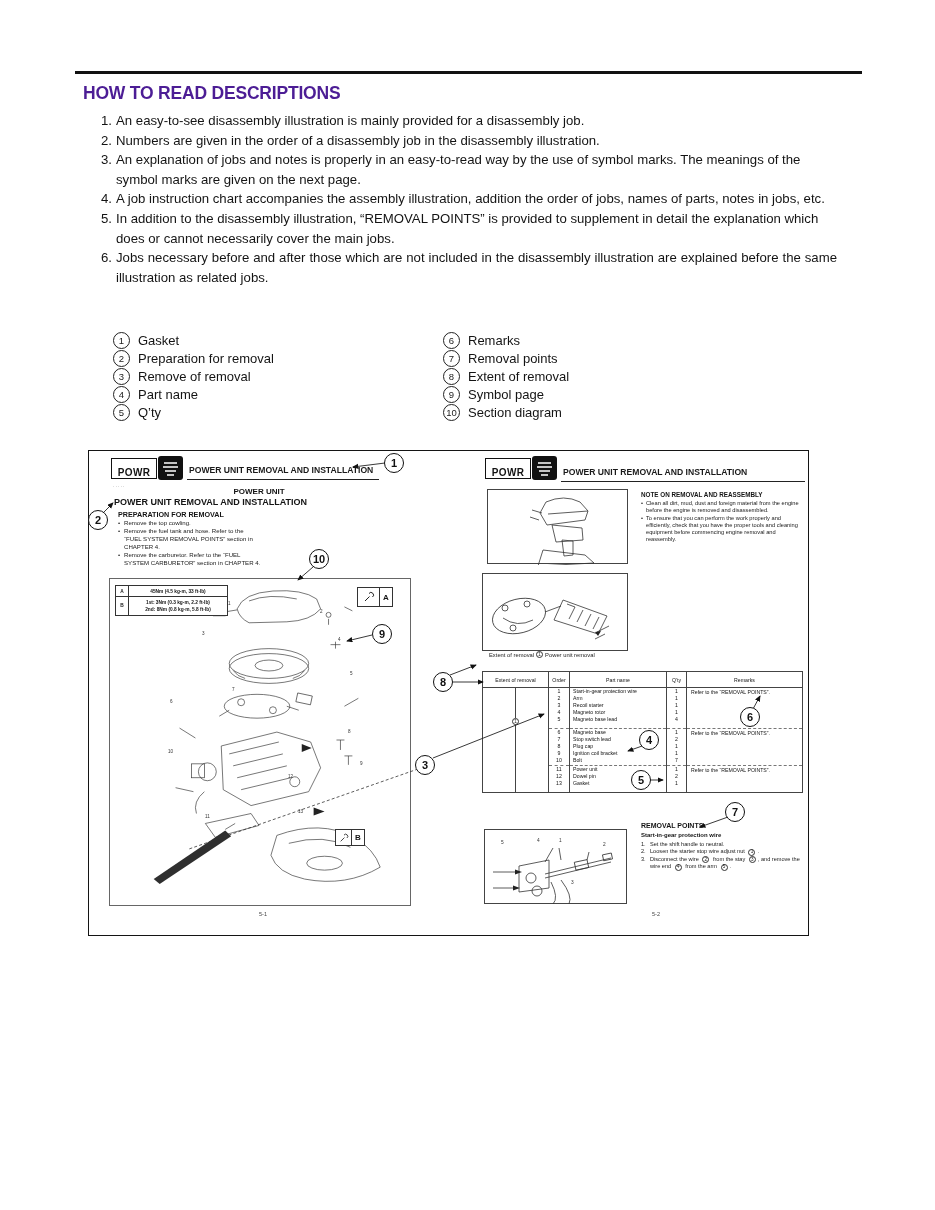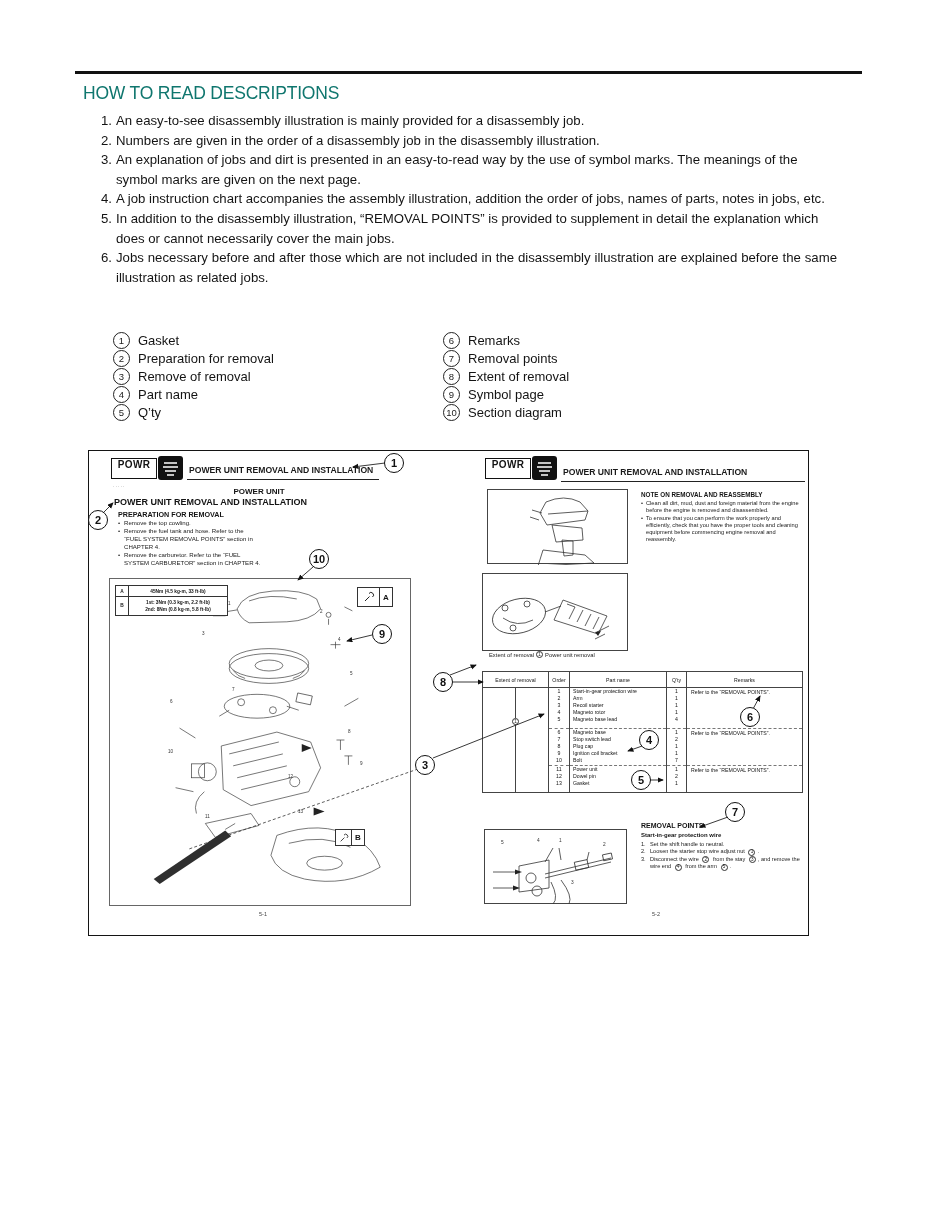--- a/index.html
+++ b/index.html
@@ -1,34 +1,34 @@
 <!DOCTYPE html>
 <html><head>
 <meta charset="utf-8">
 <style>
   html,body{margin:0;padding:0;background:#fff;}
   .sheet{position:relative;width:935px;height:1210px;background:#fff;overflow:hidden;
          font-family:"Liberation Sans",sans-serif;color:#141414;}
   .top-rule{position:absolute;left:75px;top:71px;width:787px;height:2.5px;background:#111;}
-  .doc-title{position:absolute;left:83px;top:83px;font-size:17.5px;font-weight:400;letter-spacing:-0.2px;color:#0f766e;}
+  .doc-title{position:absolute;left:83px;top:83px;font-size:17.5px;font-weight:700;letter-spacing:-0.2px;color:#4c1d95;}
   .instructions{position:absolute;left:92px;top:111px;width:745px;font-size:13.2px;line-height:19.6px;}
   .inst{display:flex;}
   .inst-num{width:20px;flex:0 0 20px;text-align:right;padding-right:4px;}
   .inst-text{flex:1;}
   .inst:nth-child(6) .inst-text{text-align:justify;}
   .legend{position:absolute;left:113px;top:331px;width:620px;display:flex;}
   .legend-col{width:330px;}
   .legend-col-right{width:290px;}
   .legend-row{display:flex;align-items:center;height:18.2px;font-size:13px;}
   .cnum{display:inline-flex;align-items:center;justify-content:center;width:15px;height:15px;border:1.3px solid #222;
         border-radius:50%;font-size:9.5px;margin-right:8px;flex:0 0 15px;color:#222;}
   
   .figure{position:absolute;left:88px;top:450px;width:719px;height:484px;border:1.6px solid #141414;background:#fff;}
   .figure *{box-sizing:border-box;}
-  .hdr-tab{position:absolute;border:1.6px solid #111;display:flex;align-items:flex-start;justify-content:center;
+  .hdr-tab{position:absolute;border:1.6px solid #111;display:flex;align-items:flex-end;justify-content:center;
            font-weight:700;font-size:10px;letter-spacing:.4px;width:46px;height:21px;background:#fff;}
   .hdr-icon{position:absolute;width:25px;height:24px;}
   .hdr-title{position:absolute;font-size:8.6px;font-weight:700;white-space:nowrap;color:#1a1a1a;}
   .hdr-rule{position:absolute;height:1.4px;background:#222;}
   .tiny-code{position:absolute;left:24px;top:33px;font-size:4.5px;color:#777;letter-spacing:1px;}
   .lp-section{position:absolute;left:70px;top:36px;width:200px;text-align:center;font-size:8px;font-weight:700;}
   .lp-sub{position:absolute;left:25px;top:46px;font-size:9px;font-weight:700;}
   .lp-prep{position:absolute;left:29px;top:58.5px;font-size:7.2px;font-weight:700;}
   .lp-bullets{position:absolute;left:29px;top:68px;width:143px;font-size:6.1px;line-height:1.32;color:#222;}
   .bullet-row{display:flex;}
@@ -91,21 +91,21 @@
       <div class="inst">
         <span class="inst-num">1.</span>
         <div class="inst-text">An easy-to-see disassembly illustration is mainly provided for a disassembly job.</div>
       </div>
       <div class="inst">
         <span class="inst-num">2.</span>
         <div class="inst-text">Numbers are given in the order of a disassembly job in the disassembly illustration.</div>
       </div>
       <div class="inst">
         <span class="inst-num">3.</span>
-        <div class="inst-text">An explanation of jobs and dirt is presented in an easy-to-read way by the use of symbol marks. The meanings of the symbol marks are given on the next page.</div>
+        <div class="inst-text">An explanation of jobs and notes is properly in an easy-to-read way by the use of symbol marks. The meanings of the symbol marks are given on the next page.</div>
       </div>
       <div class="inst">
         <span class="inst-num">4.</span>
         <div class="inst-text">A job instruction chart accompanies the assembly illustration, addition the order of jobs, names of parts, notes in jobs, etc.</div>
       </div>
       <div class="inst">
         <span class="inst-num">5.</span>
         <div class="inst-text">In addition to the disassembly illustration, “REMOVAL POINTS” is provided to supplement in detail the explanation which does or cannot necessarily cover the main jobs.</div>
       </div>
       <div class="inst">

